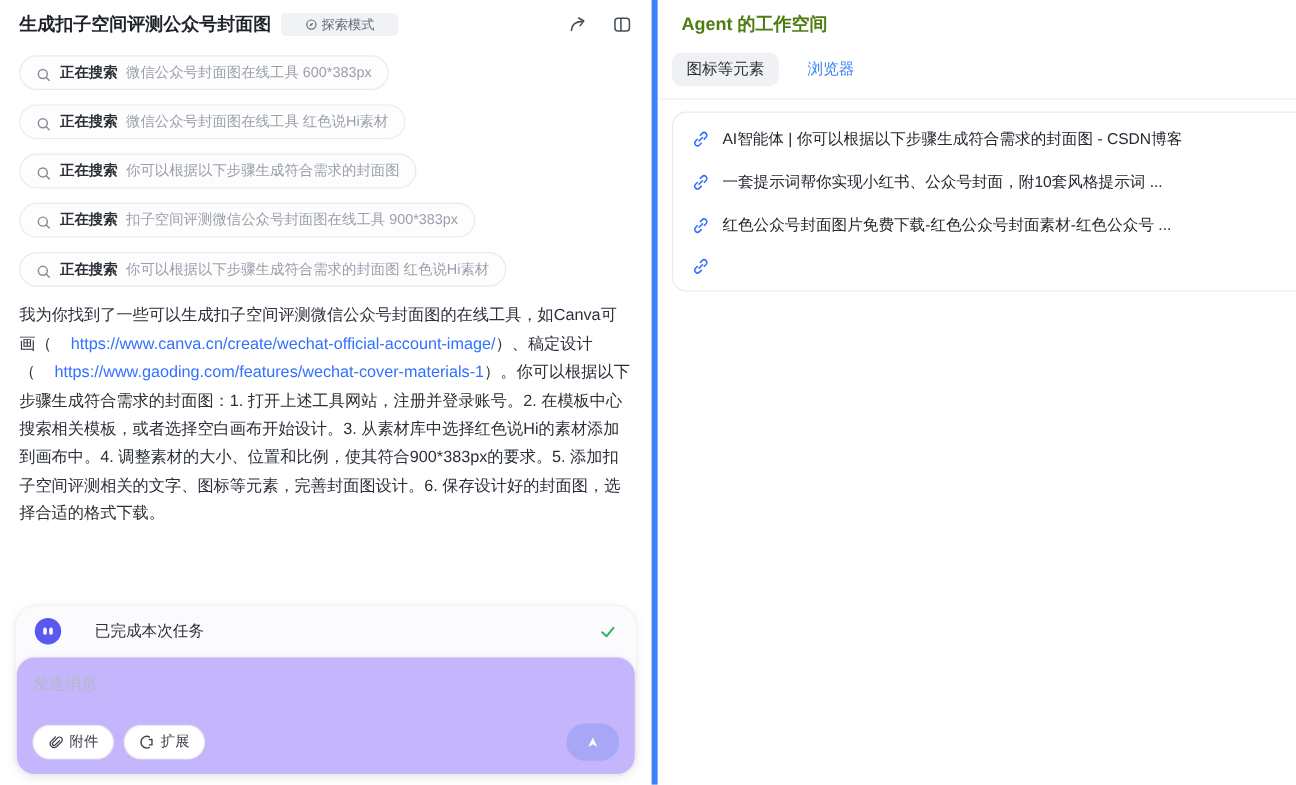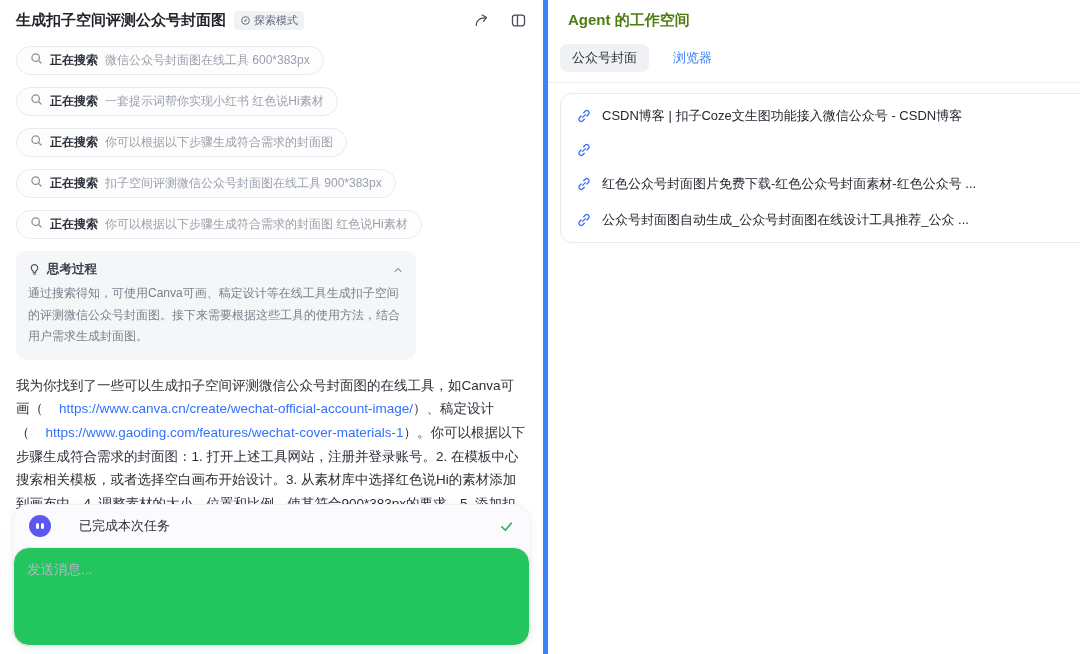--- a/index.html
+++ b/index.html
@@ -4,27 +4,27 @@
 <style>
   * { margin:0; padding:0; box-sizing:border-box; }
   html,body { width:1080px; height:654px; overflow:hidden; }
   body { font-family:"Liberation Sans","DejaVu Sans",sans-serif; background:#fff; color:#23272e; }
   .app { display:flex; width:1080px; height:654px; }
 
   
   .left { width:548px; border-right:5px solid #3b82f6; position:relative; display:flex; flex-direction:column; }
   .left-header { display:flex; align-items:center; padding:11px 16px 6px; }
   .page-title { font-size:15px; font-weight:bold; color:#1f2329; }
-  .mode-badge { margin-left:8px; display:inline-flex; align-items:center; gap:3px; background:#f0f2f6; color:#646a75; font-size:11px; padding:2px 6px; border-radius:4px; }
+  .mode-badge { margin-left:8px; display:inline-flex; align-items:center; gap:3px; background:#f0f2f6; color:#646a75; font-size:11px; padding:2px 20px; border-radius:4px; }
   .header-icons { margin-left:auto; display:flex; gap:20px; color:#4b5563; }
   .icon-btn { display:inline-flex; cursor:pointer; color:#454c57; }
 
   .content { padding:10px 16px 0; flex:1; overflow:hidden; }
   .pill-row { margin-bottom:12px; }
-  .search-pill { display:inline-flex; align-items:flex-start; gap:7px; border:1px solid #e8eaee; background:#fdfdfe; border-radius:999px; padding:5px 13px; font-size:12px; cursor:pointer; }
+  .search-pill { display:inline-flex; align-items:flex-end; gap:7px; border:1px solid #e8eaee; background:#fdfdfe; border-radius:999px; padding:5px 13px; font-size:12px; cursor:pointer; }
   .search-pill .prefix { color:#2a2f38; font-weight:bold; white-space:nowrap; }
   .search-pill .query { color:#9aa0ab; white-space:nowrap; }
   .search-icon { color:#878d98; display:inline-flex; }
 
   .think-box { background:#f5f6f8; border-radius:10px; padding:10px 12px 12px; max-width:400px; margin:2px 0 14px; }
   .think-head { display:flex; align-items:center; gap:6px; font-size:12.5px; font-weight:bold; color:#3c414b; cursor:pointer; }
   .think-chevron { margin-left:auto; color:#9aa0ab; display:inline-flex; }
   .think-body { margin-top:5px; font-size:12px; color:#7a818c; line-height:1.8; }
 
   .answer { font-size:13.5px; line-height:1.75; color:#2a2f38; max-width:544px; }
@@ -32,21 +32,21 @@
 
   
   .bottom { position:absolute; left:12px; right:12px; bottom:7px; }
   .task-card { background:#fbfbfd; border:1px solid #f1f1f6; border-radius:18px; box-shadow:0 2px 10px rgba(40,40,80,.05); }
   .status-row { display:flex; align-items:center; gap:28px; padding:10px 16px; cursor:pointer; }
   .avatar { width:22px; height:22px; border-radius:50%; background:#5b58f2; position:relative; flex:none; }
   .avatar .eye { position:absolute; top:8px; width:3px; height:6px; border-radius:2px; background:#fff; }
   .avatar .eye.l { left:7px; } .avatar .eye.r { left:12px; }
   .status-text { font-size:13px; color:#2a2f38; }
   .status-check { margin-left:auto; color:#2db55d; display:inline-flex; }
-  .composer { background:#22c55e; border:1px solid #ebedf2; border-radius:16px; box-shadow:0 1px 5px rgba(0,0,0,.04); padding:13px 13px 11px; height:99px; display:flex; flex-direction:column; }
+  .composer { background:#c4b5fd; border:1px solid #ebedf2; border-radius:16px; box-shadow:0 1px 5px rgba(0,0,0,.04); padding:13px 13px 11px; height:99px; display:flex; flex-direction:column; }
   .composer textarea { border:none; outline:none; resize:none; flex:1; font-family:inherit; font-size:13.5px; color:#2a2f38; background:transparent; }
   .composer textarea::placeholder { color:#b3b9c4; }
   .composer-actions { display:flex; align-items:center; gap:8px; }
   .action-pill { display:inline-flex; align-items:center; gap:5px; border:1px solid #e6e8ed; border-radius:999px; padding:5px 12px; font-size:12px; color:#3c414b; background:#fff; cursor:pointer; }
   .action-pill .a-icon { display:inline-flex; color:#3c414b; }
   .send-btn { margin-left:auto; width:44px; height:31px; border:none; border-radius:16px; background:#a8a7f7; display:flex; align-items:center; justify-content:center; cursor:pointer; }
 
   
   .right { flex:1; display:flex; flex-direction:column; overflow:hidden; }
   .right-header { padding:11px 20px 8px; font-size:15px; font-weight:bold; color:#4d7c0f; }
@@ -109,21 +109,21 @@
       </div>
       <div class="pill-row">
         <span class="search-pill">
           <span class="search-icon">
               <svg width="13" height="13" viewBox="0 0 16 16" fill="none" stroke="currentColor" stroke-width="1.5" stroke-linecap="round">
                 <circle cx="7" cy="7" r="4.6"></circle>
                 <line x1="10.6" y1="10.6" x2="13.6" y2="13.6"></line>
               </svg>
             </span>
           <span class="prefix">正在搜索</span>
-          <span class="query">一套提示词帮你实现小红书 红色说Hi素材</span>
+          <span class="query">微信公众号封面图在线工具 红色说Hi素材</span>
         </span>
       </div>
       <div class="pill-row">
         <span class="search-pill">
           <span class="search-icon">
               <svg width="13" height="13" viewBox="0 0 16 16" fill="none" stroke="currentColor" stroke-width="1.5" stroke-linecap="round">
                 <circle cx="7" cy="7" r="4.6"></circle>
                 <line x1="10.6" y1="10.6" x2="13.6" y2="13.6"></line>
               </svg>
             </span>
@@ -149,104 +149,113 @@
               <svg width="13" height="13" viewBox="0 0 16 16" fill="none" stroke="currentColor" stroke-width="1.5" stroke-linecap="round">
                 <circle cx="7" cy="7" r="4.6"></circle>
                 <line x1="10.6" y1="10.6" x2="13.6" y2="13.6"></line>
               </svg>
             </span>
           <span class="prefix">正在搜索</span>
           <span class="query">你可以根据以下步骤生成符合需求的封面图 红色说Hi素材</span>
         </span>
       </div>
 
-      <div class="think-box">
-        <div class="think-head">
-          <span>
-            <svg width="13" height="13" viewBox="0 0 16 16" fill="none" stroke="#3c414b" stroke-width="1.3" stroke-linecap="round">
-              <path d="M8 1.8a4.1 4.1 0 0 0-2.5 7.3c.5.4.9 1 .9 1.7v.5h3.2v-.5c0-.7.4-1.3.9-1.7A4.1 4.1 0 0 0 8 1.8z"></path>
-              <line x1="6.7" y1="13.6" x2="9.3" y2="13.6"></line>
-            </svg>
-          </span>
-          <span>思考过程</span>
-          <span class="think-chevron">
-            <svg width="12" height="12" viewBox="0 0 16 16" fill="none" stroke="currentColor" stroke-width="1.6" stroke-linecap="round" stroke-linejoin="round">
-                <polyline points="4,10 8,6 12,10"></polyline>
-              </svg>
-          </span>
-        </div>
-        <div class="think-body">通过搜索得知，可使用Canva可画、稿定设计等在线工具生成扣子空间的评测微信公众号封面图。接下来需要根据这些工具的使用方法，结合用户需求生成封面图。</div>
-      </div>
 
       <p class="answer"><span>我为你找到了一些可以生成扣子空间评测微信公众号封面图的在线工具，如Canva可画（</span><a>https://www.canva.cn/create/wechat-official-account-image/</a><span>）、稿定设计（</span><a>https://www.gaoding.com/features/wechat-cover-materials-1</a><span>）。你可以根据以下步骤生成符合需求的封面图：1. 打开上述工具网站，注册并登录账号。2. 在模板中心搜索相关模板，或者选择空白画布开始设计。3. 从素材库中选择红色说Hi的素材添加到画布中。4. 调整素材的大小、位置和比例，使其符合900*383px的要求。5. 添加扣子空间评测相关的文字、图标等元素，完善封面图设计。6. 保存设计好的封面图，选择合适的格式下载。</span></p>
     </div>
 
     <div class="bottom">
       <div class="task-card">
         <div class="status-row">
           <span class="avatar">
               <span class="eye l"></span>
               <span class="eye r"></span>
             </span>
           <span class="status-text">已完成本次任务</span>
           <span class="status-check">
             <svg width="15" height="15" viewBox="0 0 16 16" fill="none" stroke="#2db55d" stroke-width="1.8" stroke-linecap="round" stroke-linejoin="round">
                 <polyline points="3,8.5 6.8,12 13,4.5"></polyline>
               </svg>
           </span>
         </div>
         <div class="composer">
           <textarea placeholder="发送消息..." style=""></textarea>
+          <div class="composer-actions">
+            <button class="action-pill">
+              <span class="a-icon">
+                <svg width="13" height="13" viewBox="0 0 16 16" fill="none" stroke="currentColor" stroke-width="1.3" stroke-linecap="round">
+                  <path d="M11.8 6.4l-4.5 4.5a1.7 1.7 0 0 1-2.4-2.4l4.9-4.9a2.8 2.8 0 0 1 4 4l-5.1 5.1a4 4 0 0 1-5.6-5.6L7.6 2.6"></path>
+                </svg>
+              </span>
+              <span>附件</span>
+            </button>
+            <button class="action-pill">
+              <span class="a-icon">
+                <svg width="13" height="13" viewBox="0 0 16 16" fill="none" stroke="currentColor" stroke-width="1.4" stroke-linecap="round">
+                  <path d="M10.5 2.6a6 6 0 1 0 0 10.8"></path>
+                  <path d="M10.5 5.2h2.6M10.5 10.8h2.6M13.1 5.2v5.6"></path>
+                </svg>
+              </span>
+              <span>扩展</span>
+            </button>
+            <button class="send-btn">
+              <span>
+                <svg width="14" height="14" viewBox="0 0 24 24">
+                    <path d="M12 4.5 L18.5 18 L12 14.2 L5.5 18 Z" fill="#ffffff"></path>
+                  </svg>
+              </span>
+            </button>
+          </div>
         </div>
       </div>
     </div>
   </div>
 
   <div class="right">
     <div class="right-header">Agent 的工作空间</div>
     <div class="tabs">
-      <span class="tab active">公众号封面</span>
+      <span class="tab active">图标等元素</span>
       <span class="tab">浏览器</span>
     </div>
 
     <div class="links-card">
       <div class="link-item">
         <span class="link-icon">
           <svg width="14" height="14" viewBox="0 0 16 16" fill="none" stroke="currentColor" stroke-width="1.5" stroke-linecap="round">
               <path d="M6.4 9.6l3.2-3.2"></path>
               <path d="M7.6 4.2l1.7-1.7a2.6 2.6 0 0 1 3.7 3.7l-1.7 1.7"></path>
               <path d="M8.4 11.8l-1.7 1.7a2.6 2.6 0 0 1-3.7-3.7l1.7-1.7"></path>
             </svg>
         </span>
-        <span>CSDN博客 | 扣子Coze文生图功能接入微信公众号 - CSDN博客</span>
-      </div>
-      <div class="link-item">
-        <span class="link-icon">
-          <svg width="14" height="14" viewBox="0 0 16 16" fill="none" stroke="currentColor" stroke-width="1.5" stroke-linecap="round">
-              <path d="M6.4 9.6l3.2-3.2"></path>
-              <path d="M7.6 4.2l1.7-1.7a2.6 2.6 0 0 1 3.7 3.7l-1.7 1.7"></path>
-              <path d="M8.4 11.8l-1.7 1.7a2.6 2.6 0 0 1-3.7-3.7l1.7-1.7"></path>
-            </svg>
-        </span>
+        <span>AI智能体 | 你可以根据以下步骤生成符合需求的封面图 - CSDN博客</span>
+      </div>
+      <div class="link-item">
+        <span class="link-icon">
+          <svg width="14" height="14" viewBox="0 0 16 16" fill="none" stroke="currentColor" stroke-width="1.5" stroke-linecap="round">
+              <path d="M6.4 9.6l3.2-3.2"></path>
+              <path d="M7.6 4.2l1.7-1.7a2.6 2.6 0 0 1 3.7 3.7l-1.7 1.7"></path>
+              <path d="M8.4 11.8l-1.7 1.7a2.6 2.6 0 0 1-3.7-3.7l1.7-1.7"></path>
+            </svg>
+        </span>
+        <span>一套提示词帮你实现小红书、公众号封面，附10套风格提示词 ...</span>
       </div>
       <div class="link-item">
         <span class="link-icon">
           <svg width="14" height="14" viewBox="0 0 16 16" fill="none" stroke="currentColor" stroke-width="1.5" stroke-linecap="round">
               <path d="M6.4 9.6l3.2-3.2"></path>
               <path d="M7.6 4.2l1.7-1.7a2.6 2.6 0 0 1 3.7 3.7l-1.7 1.7"></path>
               <path d="M8.4 11.8l-1.7 1.7a2.6 2.6 0 0 1-3.7-3.7l1.7-1.7"></path>
             </svg>
         </span>
         <span>红色公众号封面图片免费下载-红色公众号封面素材-红色公众号 ...</span>
       </div>
       <div class="link-item">
         <span class="link-icon">
           <svg width="14" height="14" viewBox="0 0 16 16" fill="none" stroke="currentColor" stroke-width="1.5" stroke-linecap="round">
               <path d="M6.4 9.6l3.2-3.2"></path>
               <path d="M7.6 4.2l1.7-1.7a2.6 2.6 0 0 1 3.7 3.7l-1.7 1.7"></path>
               <path d="M8.4 11.8l-1.7 1.7a2.6 2.6 0 0 1-3.7-3.7l1.7-1.7"></path>
             </svg>
         </span>
-        <span>公众号封面图自动生成_公众号封面图在线设计工具推荐_公众 ...</span>
       </div>
     </div>
   </div>
 </div>
 
 </body></html>

